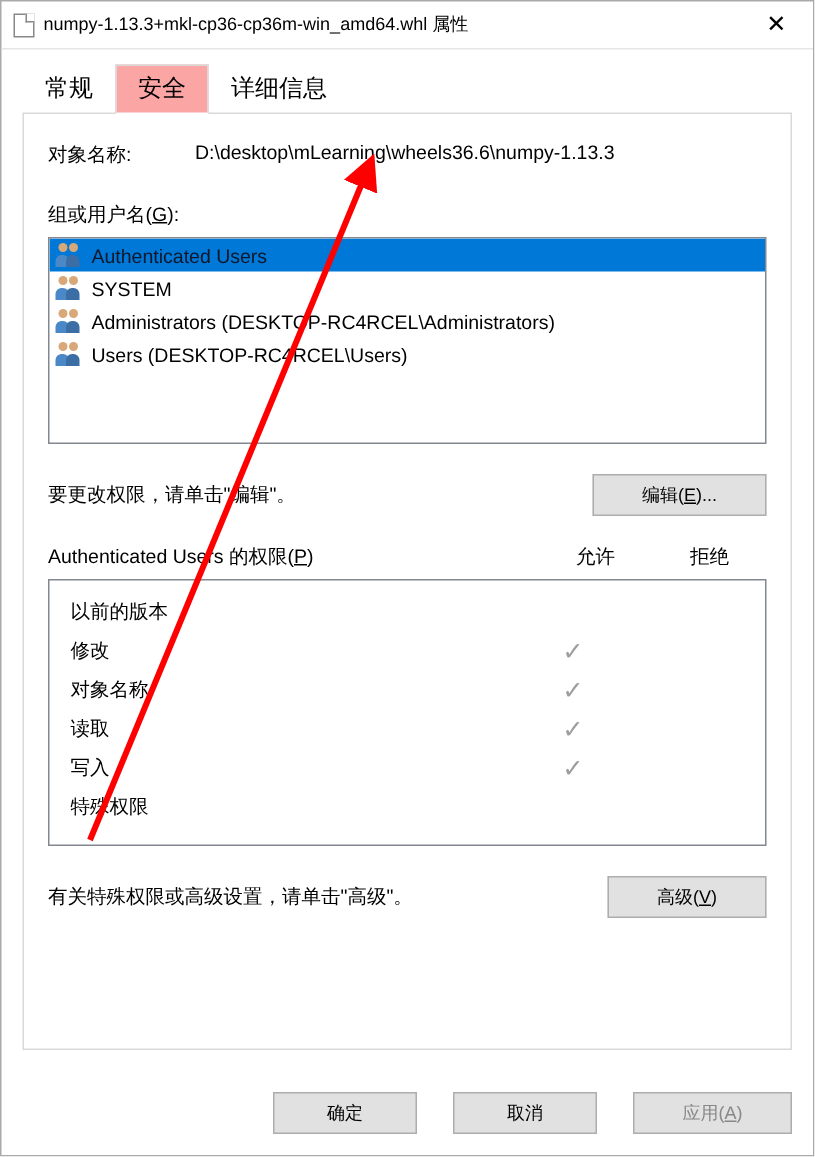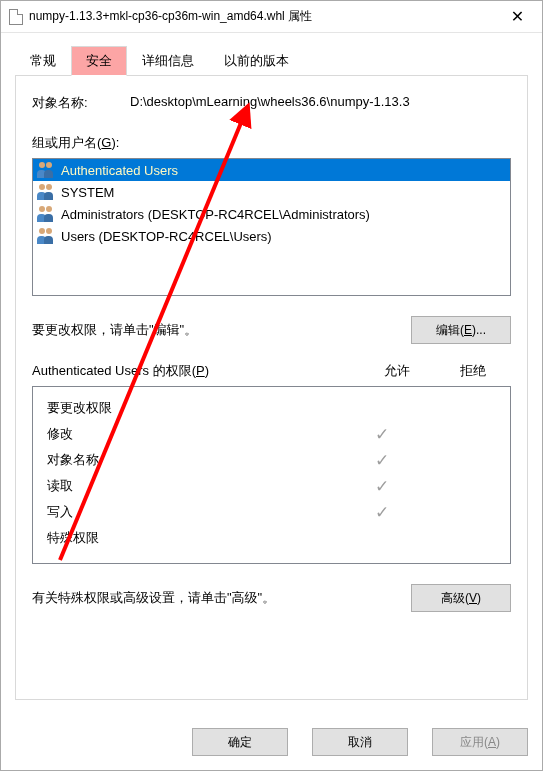--- a/index.html
+++ b/index.html
@@ -80,21 +80,21 @@
     }
     .tab-row {
       display: flex;
       align-items: flex-end;
       height: 28px;
       position: relative;
       z-index: 2;
     }
     .tab {
       padding: 5px 14px 5px 14px;
-      font-size: 13px;
+      font-size: 16px;
       color: #000;
       border: 1px solid transparent;
       border-bottom: none;
       cursor: pointer;
       position: relative;
       text-align: right;
     }
     .tab.active {
       border: 1px solid #d9d9d9;
       border-bottom: 1px solid #fff;
@@ -131,21 +131,21 @@
     .list-item {
       display: flex;
       align-items: center;
       gap: 6px;
       padding: 3px 4px;
       font-size: 13px;
       cursor: pointer;
     }
     .list-item.selected {
       background: #0078d7;
-      color: #fef9c3;
+      color: #0f172a;
     }
     .users-icon {
       width: 18px;
       height: 16px;
       position: relative;
       flex-shrink: 0;
     }
     .users-icon .head1, .users-icon .head2 {
       position: absolute;
       width: 6px;
@@ -173,21 +173,21 @@
       font-size: 13px;
     }
     .btn {
       min-width: 100px;
       height: 28px;
       border: 1px solid #adadad;
       background: #e1e1e1;
       font-size: 12px;
       font-family: inherit;
       cursor: pointer;
-      padding: 0 16px;
+      padding: 0 32px;
     }
     .btn:disabled {
       color: #888;
       cursor: default;
     }
     .perm-header {
       display: flex;
       font-size: 13px;
       margin-bottom: 6px;
     }
@@ -257,21 +257,20 @@
     <div class="close-btn">
       <span class="close-x">✕</span>
     </div>
   </div>
 
   <div class="content">
     <div class="tab-row">
       <div class="tab">常规</div>
       <div class="tab active">安全</div>
       <div class="tab">详细信息</div>
-      <div class="tab">以前的版本</div>
     </div>
 
     <div class="tab-panel">
       <div class="field-row">
         <span class="field-label">对象名称:</span>
         <span>D:\desktop\mLearning\wheels36.6\numpy-1.13.3</span>
       </div>
 
       <div class="group-label">组或用户名(<span class="underline">G</span>):</div>
       <div class="listbox">
@@ -318,21 +317,21 @@
         <button class="btn">编辑(<span class="underline">E</span>)...</button>
       </div>
 
       <div class="perm-header">
         <span class="perm-name">Authenticated Users 的权限(<span class="underline">P</span>)</span>
         <span class="perm-col">允许</span>
         <span class="perm-col">拒绝</span>
       </div>
       <div class="perm-box">
         <div class="perm-row">
-          <span class="perm-name">要更改权限</span>
+          <span class="perm-name">以前的版本</span>
           <span class="perm-col"></span>
           <span class="perm-col"></span>
         </div>
         <div class="perm-row">
           <span class="perm-name">修改</span>
           <span class="perm-col"><span class="check">✓</span></span>
           <span class="perm-col"></span>
         </div>
         <div class="perm-row">
           <span class="perm-name">对象名称</span>

